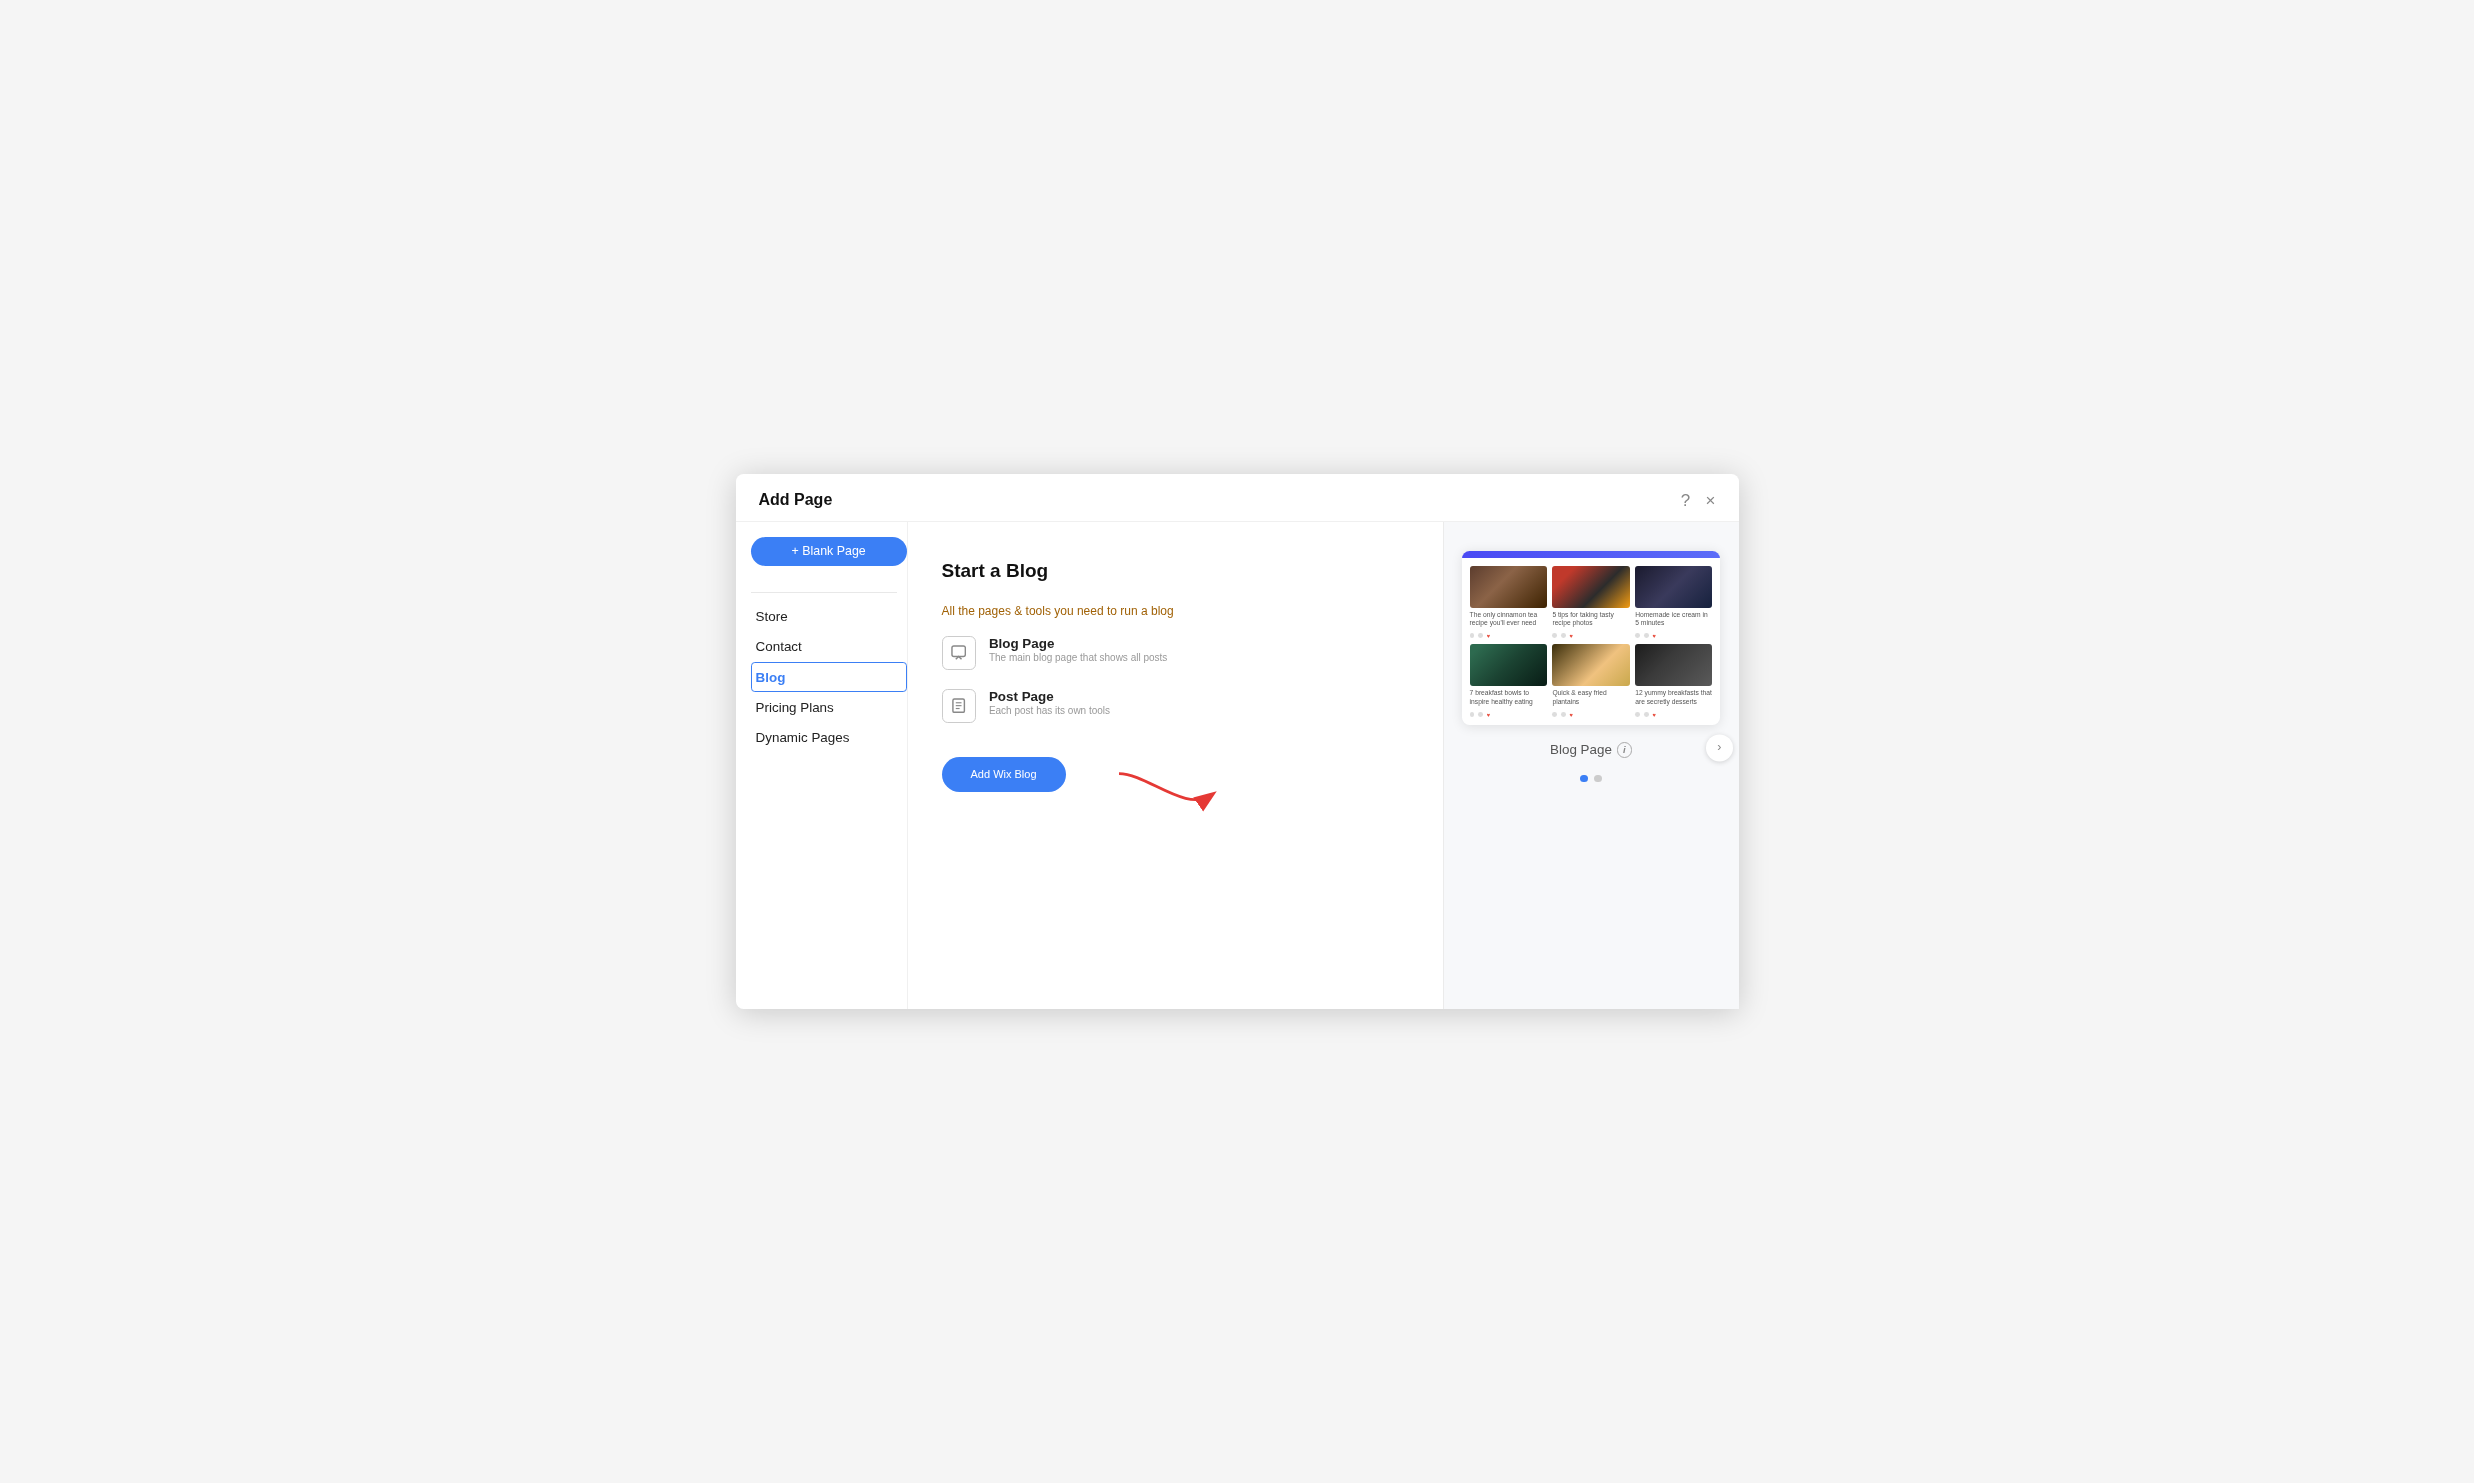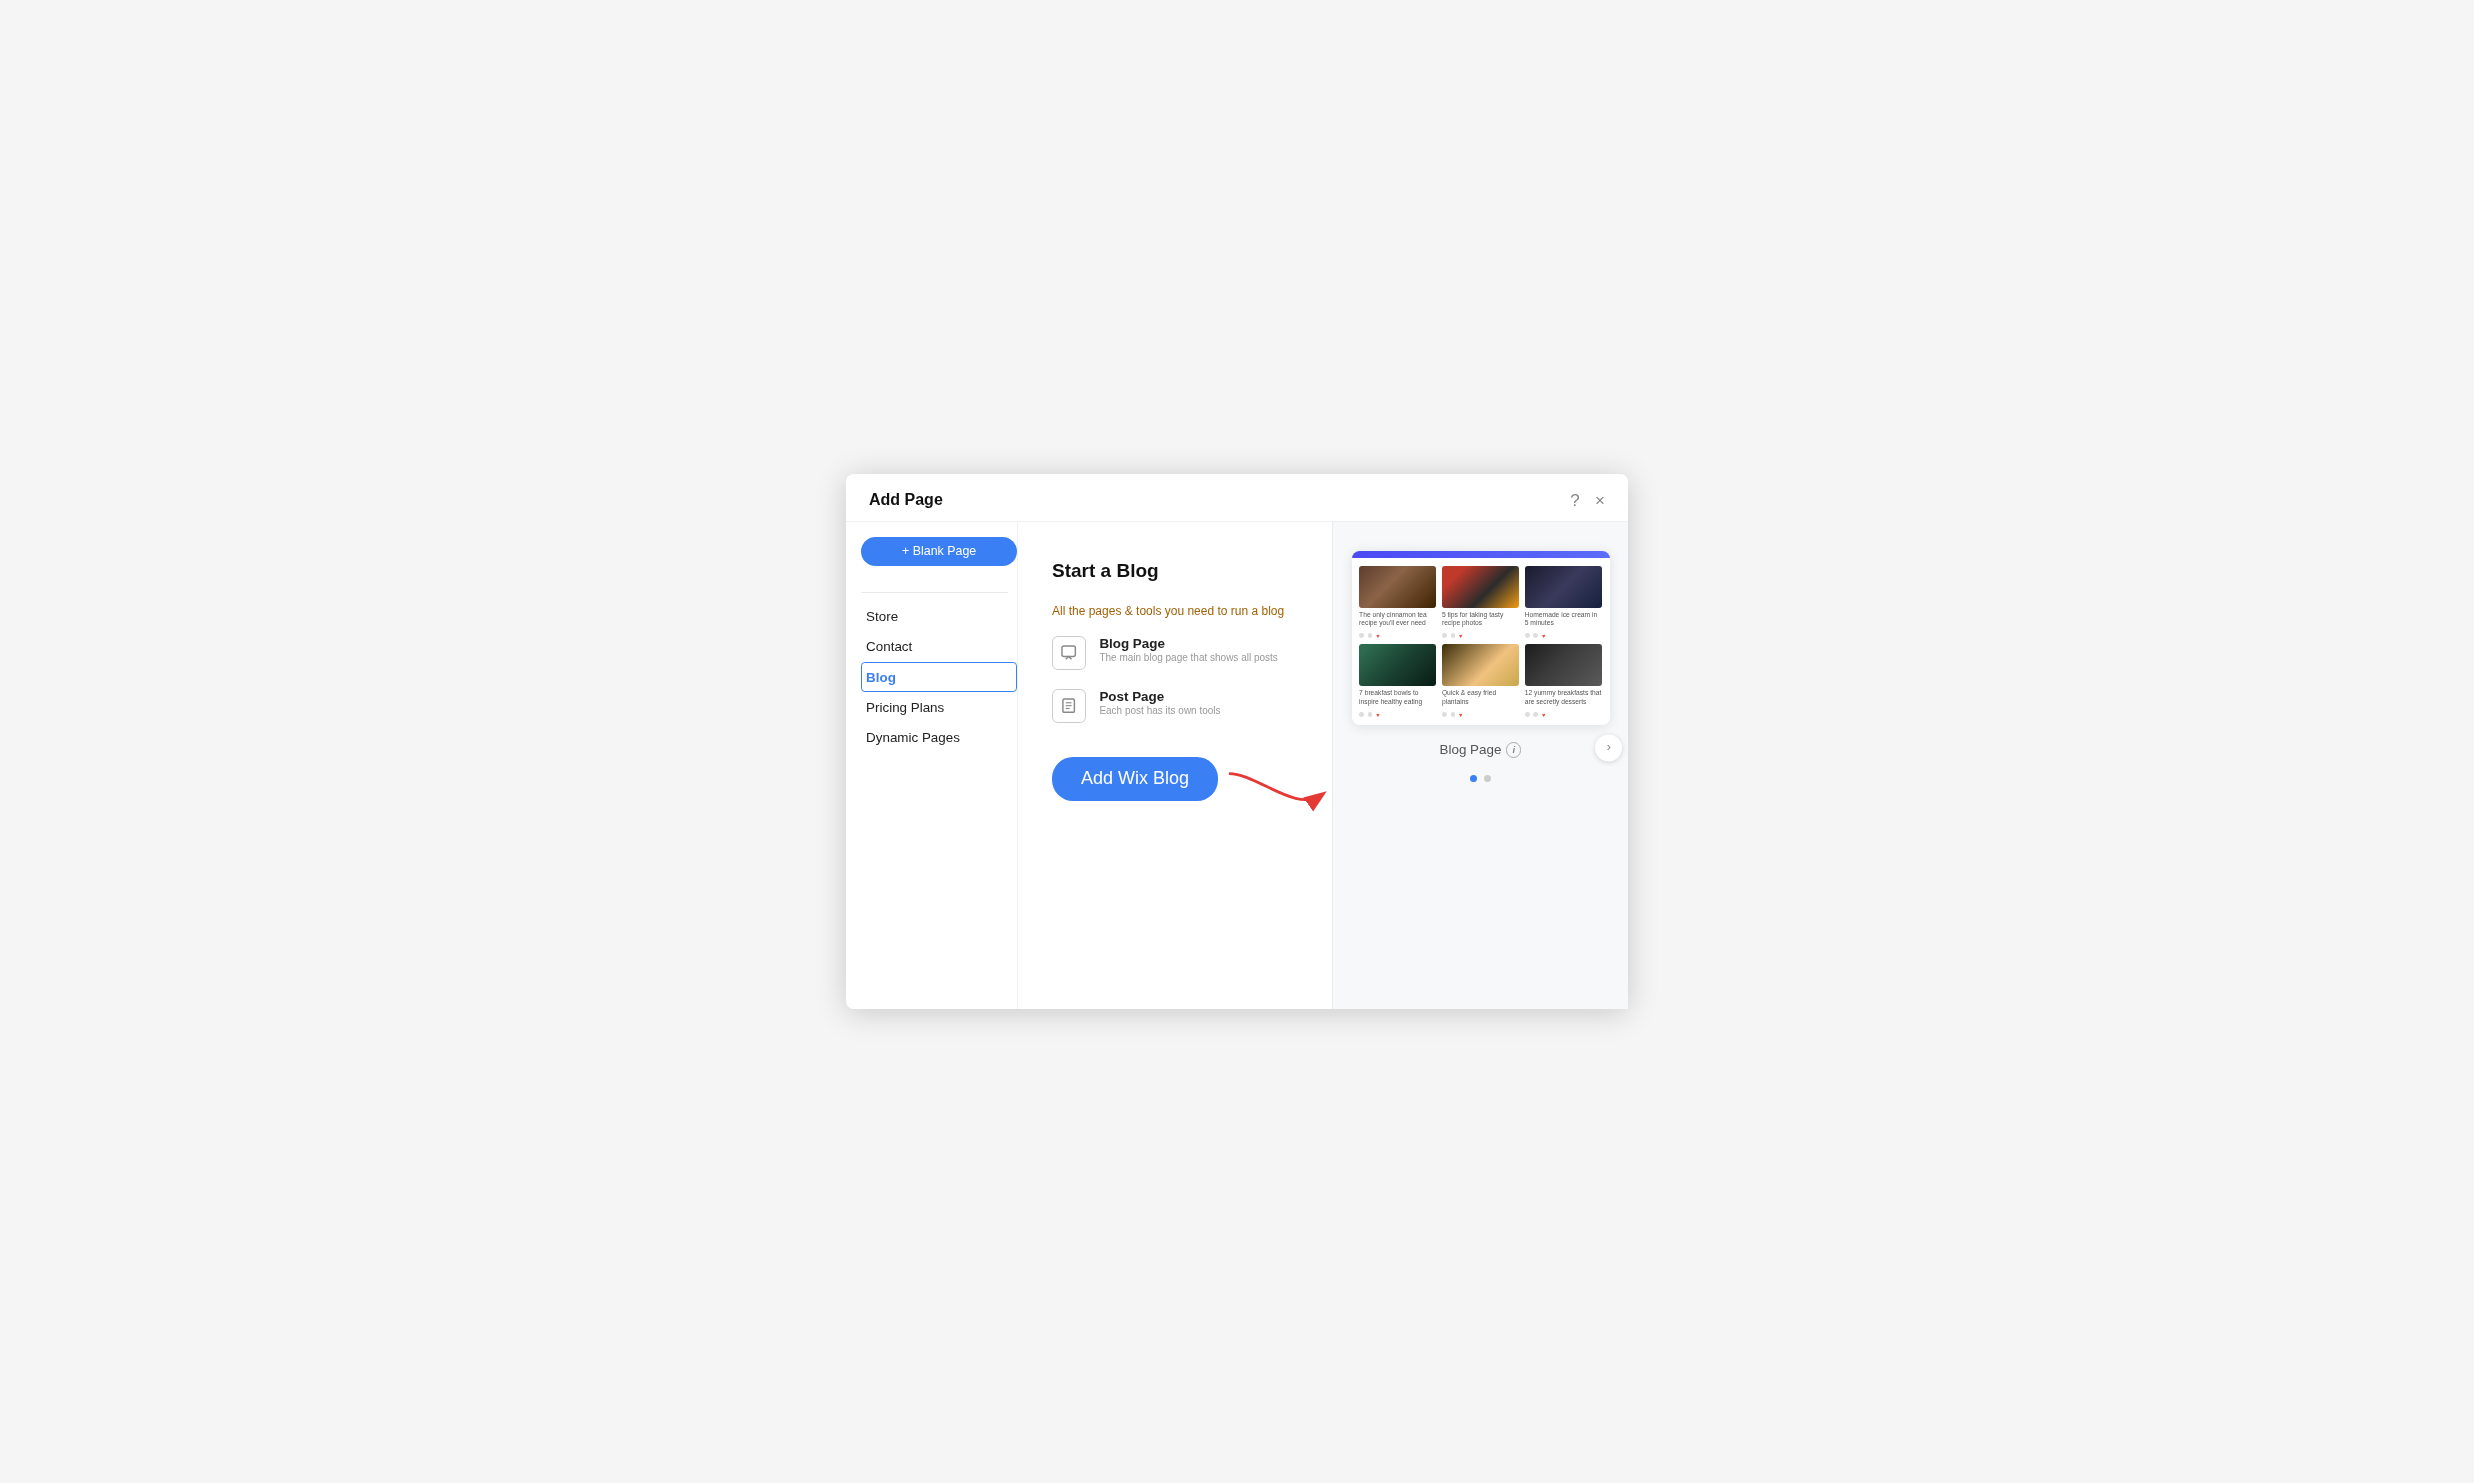--- a/index.html
+++ b/index.html
@@ -8,21 +8,21 @@
       background: #f5f5f5;
       display: flex;
       align-items: center;
       justify-content: center;
       min-height: 100vh;
     }
     .modal-overlay {
       background: #fff;
       border-radius: 7.6px;
       box-shadow: 0 3.8px 31px rgba(0,0,0,0.18);
-      width: 782px;
+      width: 1003px;
       min-height: 535px;
       position: relative;
       display: flex;
       flex-direction: column;
     }
     .modal-header {
       display: flex;
       align-items: center;
       justify-content: space-between;
       padding: 17px 23px 11.5px 23px;
@@ -141,21 +141,21 @@
     .page-option-text .opt-desc {
       font-size: 10px;
       color: #999;
     }
     .add-wix-blog-btn {
       background: #3b7ff5;
       color: #fff;
       border: none;
       border-radius: 21px;
       padding: 11.5px 29px;
-      font-size: 18px;
+      font-size: 11px;
       font-weight: 500;
       cursor: pointer;
     }
     
     .preview-panel {
       width: 296px;
       background: #f7f8fa;
       border-left: 1px solid #ebebeb;
       display: flex;
       flex-direction: column;

